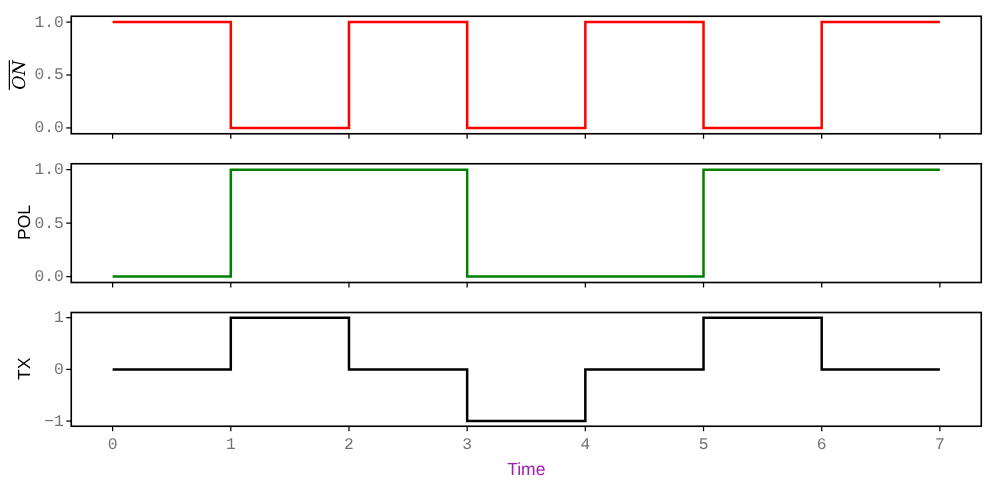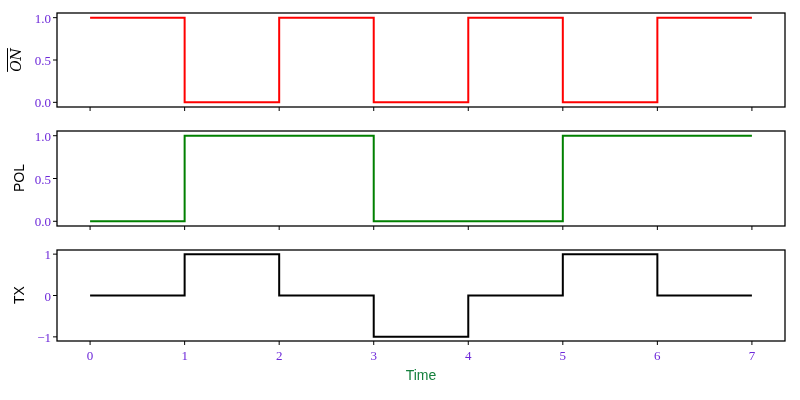--- a/index.html
+++ b/index.html
@@ -6,23 +6,23 @@
   #figure {
     position: relative;
     width: 800px;
     height: 400px;
     background: #ffffff;
     overflow: hidden;
   }
   #plot-canvas { position: absolute; left: 0; top: 0; }
   .tick-label {
     position: absolute;
-    font-family: Liberation Serif, serif;
+    font-family: Liberation Mono, monospace;
     font-size: 13px;
-    color: #6d28d9;
+    color: #737373;
     line-height: 1;
     white-space: nowrap;
   }
   .ytick-label { width: 34px; text-align: right; transform: translateY(-50%); }
   .xtick-label { transform: translateX(-50%); }
   .ylabel {
     position: absolute;
     font-family: "Liberation Sans", sans-serif;
     font-size: 14px;
     color: #000;
@@ -33,21 +33,21 @@
   .ylabel-on {
     font-family: "DejaVu Serif", serif;
     font-style: italic;
     font-size: 14px;
   }
   .ylabel-on .over { text-decoration: overline; }
   .xlabel {
     position: absolute;
     font-family: "Liberation Sans", sans-serif;
     font-size: 14px;
-    color: #15803d;
+    color: #a21caf;
     transform: translateX(-50%);
     line-height: 1;
   }
 </style>
 </head>
 <body>
 
 <div id="figure">
   <svg id="plot-canvas" width="800" height="400">
       <rect x="57" y="13" width="728" height="94" fill="none" stroke="#000000" stroke-width="1.3"></rect>

